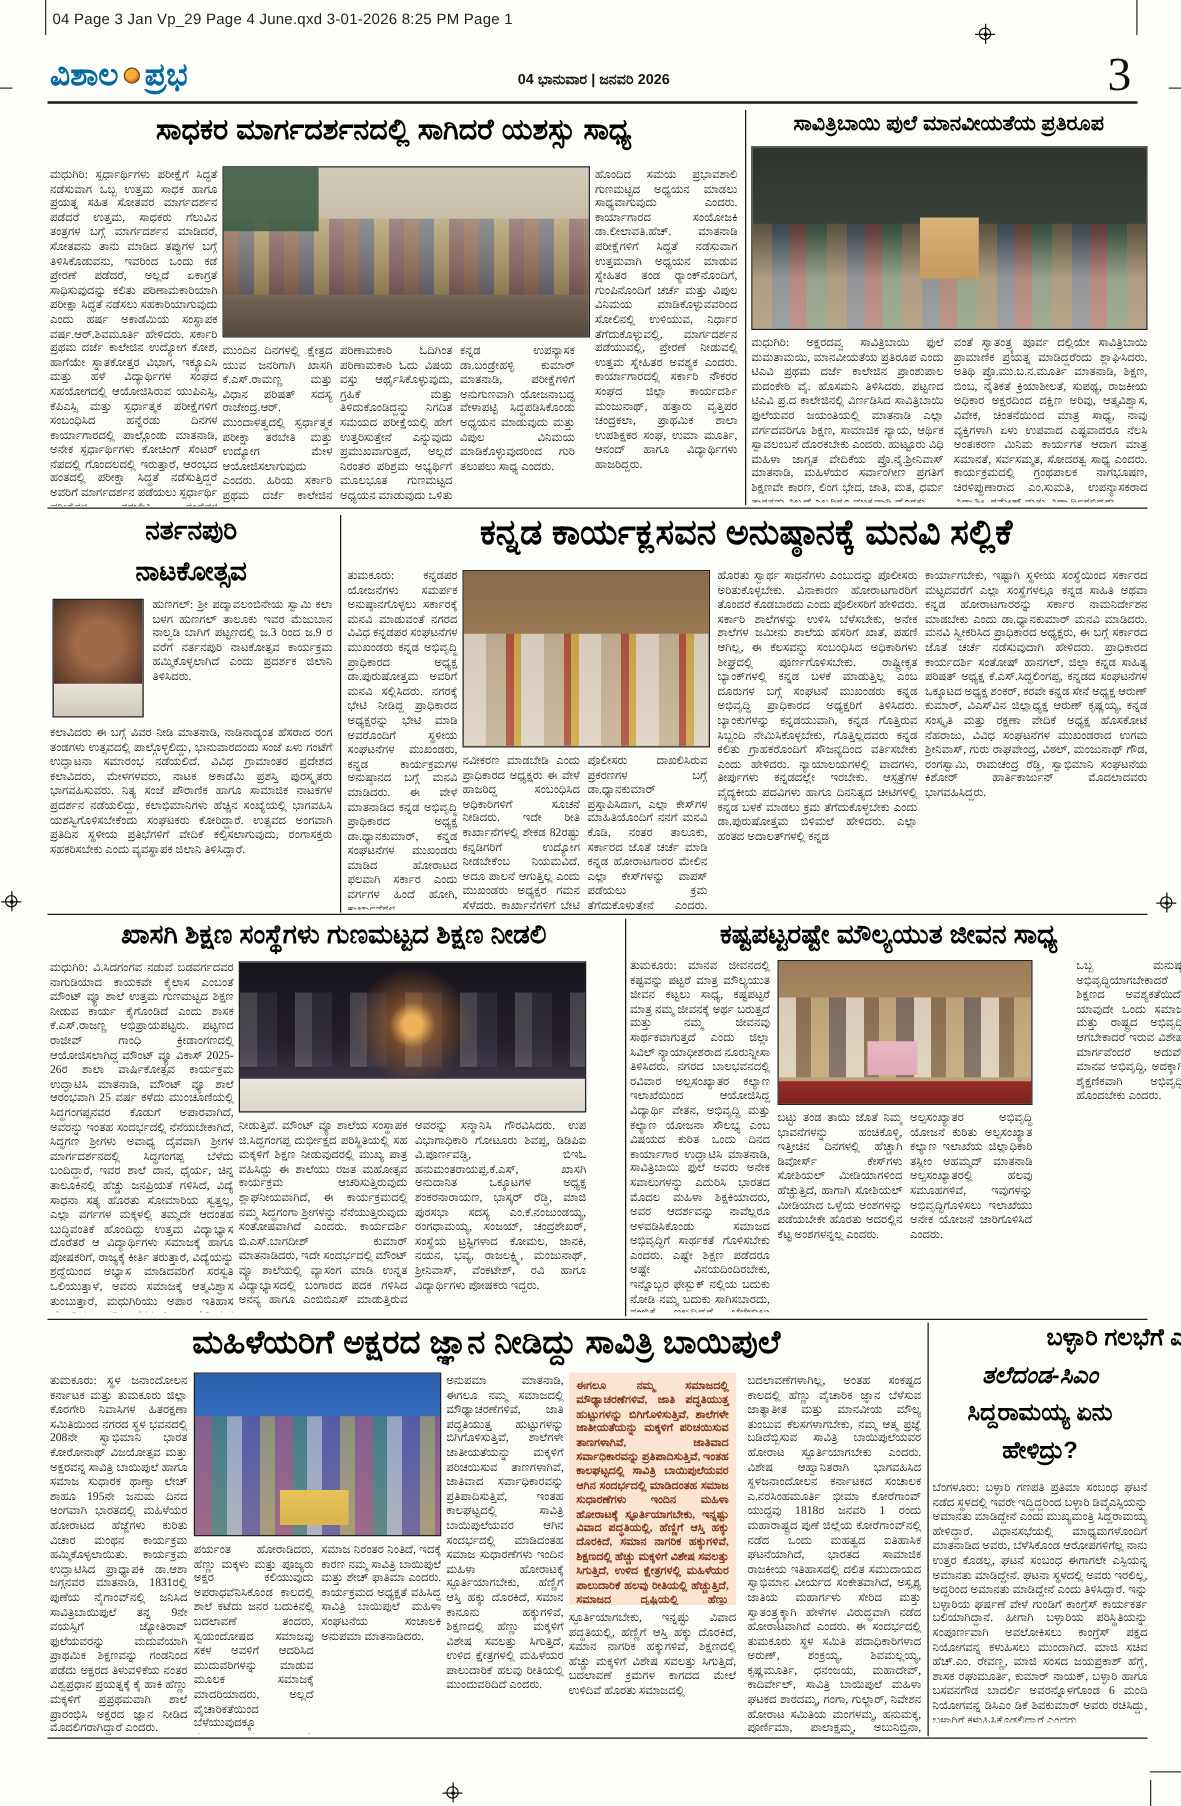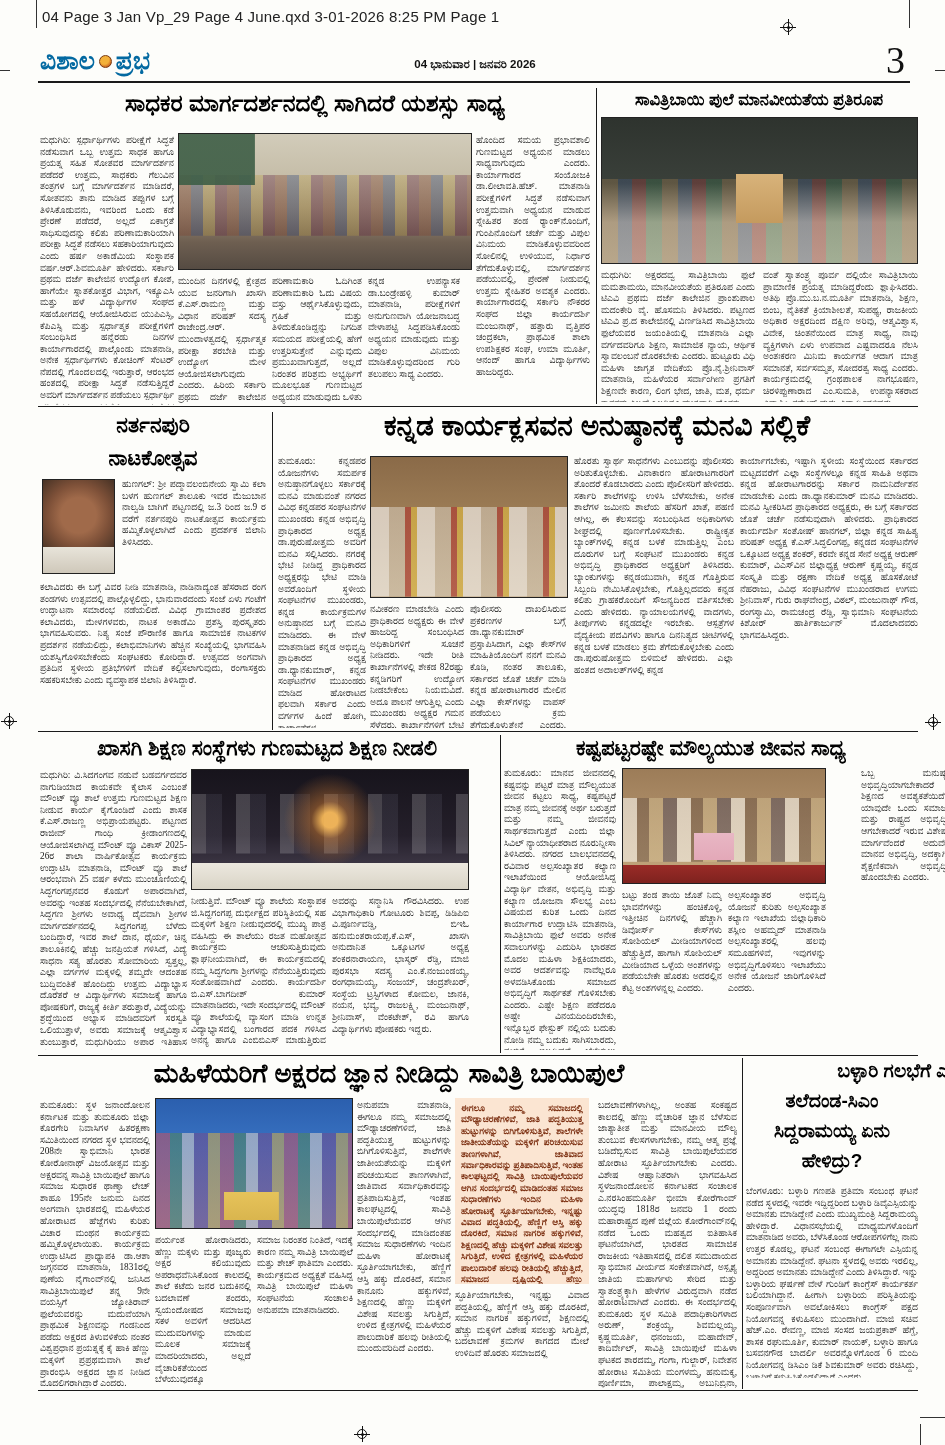--- a/index.html
+++ b/index.html
@@ -41,21 +41,21 @@
     linear-gradient(180deg,#9c7c58 0%,#b0906a 45%,#c4a87e 100%);}
   .phG{background:
     linear-gradient(#e6c35a,#d9b54e) 48% 92%/28% 22% no-repeat,
     repeating-linear-gradient(90deg,rgba(210,80,90,.5) 0 14px,rgba(90,140,70,.45) 14px 26px,rgba(240,220,200,.5) 26px 38px,rgba(130,70,130,.45) 38px 52px,rgba(230,180,60,.5) 52px 64px) 0 100%/100% 74% no-repeat,
     linear-gradient(180deg,#2b5fae 0%,#3a74c4 40%,#6b86b8 100%);}
   
   .pinkbox{position:absolute;background:#fbe5d2;color:#7c3012;font-weight:bold;
            font-family:"Liberation Serif",serif;font-size:8.9px;line-height:11.4px;
            text-align:justify;padding:5px 6px;box-sizing:border-box;overflow:hidden;}
   
-  .slug{position:absolute;left:42px;top:8px;font-size:15px;color:#222;letter-spacing:.2px;}
+  .slug{position:absolute;left:42px;top:8px;font-size:12px;color:#222;letter-spacing:.2px;}
   .mast-title{position:absolute;left:40px;top:46px;font-size:25px;font-weight:bold;color:#0369a1;
               display:flex;align-items:center;gap:4px;}
   .emblem{display:inline-block;width:11px;height:11px;border-radius:50%;
           background:radial-gradient(circle at 40% 35%,#f3b13a 0 45%,#c4571d 80%);border:1px solid #7a3a10;}
   .mast-date{position:absolute;left:330px;top:58px;width:290px;text-align:center;
              font-size:11.5px;font-weight:bold;color:#111;}
   .pageno{position:absolute;left:886px;top:38px;font-size:38px;font-family:"Liberation Serif",serif;color:#111;}
   
   .regmark{position:absolute;width:16px;height:16px;}
   .regmark::before{content:"";position:absolute;left:7.5px;top:0;bottom:0;width:1px;background:#111;}
@@ -167,20 +167,20 @@
     <div class="txt" style="left:257px;top:1235px;width:96px;height:152px;">ಸಮಾಜ ನಿರಂತರ ನಿಂತಿದೆ, ಇದಕ್ಕೆ ಕಾರಣ ನಮ್ಮ ಸಾವಿತ್ರಿ ಬಾಯಿಪುಲೆ ಮತ್ತು ಶೇಚ್ ಫಾತಿಮಾ ಎಂದರು. ಕಾರ್ಯಕ್ರಮದ ಅಧ್ಯಕ್ಷತೆ ವಹಿಸಿದ್ದ ಸಾವಿತ್ರಿ ಬಾಯಿಪುಲೆ ಮಹಿಳಾ ಸಂಘಟನೆಯ ಸಂಚಾಲಕಿ ಅನುಪಮಾ ಮಾತನಾಡಿದರು.</div>
     <div class="txt" style="left:357px;top:1100px;width:94px;height:288px;">ಅನುಪಮಾ ಮಾತನಾಡಿ, ಈಗಲೂ ನಮ್ಮ ಸಮಾಜದಲ್ಲಿ ಮೌಢ್ಯಾಚರಣೆಗಳಿವೆ, ಜಾತಿ ಪದ್ಧತಿಯುತ್ತ ಹುಟ್ಟುಗಳನ್ನು ಬಿಗಿಗೊಳಿಸುತ್ತಿವೆ, ಶಾಲೆಗಳೇ ಜಾತೀಯತೆಯನ್ನು ಮಕ್ಕಳಿಗೆ ಪರಿಚಯಿಸುವ ತಾಣಗಳಾಗಿವೆ, ಜಾತಿವಾದ ಸರ್ವಾಧಿಕಾರವನ್ನು ಪ್ರತಿಪಾದಿಸುತ್ತಿವೆ, ಇಂತಹ ಕಾಲಘಟ್ಟದಲ್ಲಿ ಸಾವಿತ್ರಿ ಬಾಯಿಪುಲೆಯವರ ಆಗಿನ ಸಂದರ್ಭದಲ್ಲಿ ಮಾಡಿದಂತಹ ಸಮಾಜ ಸುಧಾರಣೆಗಳು ಇಂದಿನ ಮಹಿಳಾ ಹೋರಾಟಕ್ಕೆ ಸ್ಫೂರ್ತಿಯಾಗಬೇಕು, ಹೆಣ್ಣಿಗೆ ಆಸ್ತಿ ಹಕ್ಕು ದೊರಕಿದೆ, ಸಮಾನ ಕಾನೂನು ಹಕ್ಕುಗಳಿವೆ, ಶಿಕ್ಷಣದಲ್ಲಿ ಹೆಣ್ಣು ಮಕ್ಕಳಿಗೆ ವಿಶೇಷ ಸವಲತ್ತು ಸಿಗುತ್ತಿದೆ, ಉಳಿದ ಕ್ಷೇತ್ರಗಳಲ್ಲಿ ಮಹಿಳೆಯರ ಪಾಲುದಾರಿಕೆ ಹಲವು ರೀತಿಯಲ್ಲಿ ಮುಂದುವರಿದಿದೆ ಎಂದರು.</div>
     <div class="pinkbox" style="left:455px;top:1098px;width:134px;height:186px;">ಈಗಲೂ ನಮ್ಮ ಸಮಾಜದಲ್ಲಿ ಮೌಢ್ಯಾಚರಣೆಗಳಿವೆ, ಜಾತಿ ಪದ್ಧತಿಯುತ್ತ ಹುಟ್ಟುಗಳನ್ನು ಬಿಗಿಗೊಳಿಸುತ್ತಿವೆ, ಶಾಲೆಗಳೇ ಜಾತೀಯತೆಯನ್ನು ಮಕ್ಕಳಿಗೆ ಪರಿಚಯಿಸುವ ತಾಣಗಳಾಗಿವೆ, ಜಾತಿವಾದ ಸರ್ವಾಧಿಕಾರವನ್ನು ಪ್ರತಿಪಾದಿಸುತ್ತಿವೆ, ಇಂತಹ ಕಾಲಘಟ್ಟದಲ್ಲಿ ಸಾವಿತ್ರಿ ಬಾಯಿಪುಲೆಯವರ ಆಗಿನ ಸಂದರ್ಭದಲ್ಲಿ ಮಾಡಿದಂತಹ ಸಮಾಜ ಸುಧಾರಣೆಗಳು ಇಂದಿನ ಮಹಿಳಾ ಹೋರಾಟಕ್ಕೆ ಸ್ಫೂರ್ತಿಯಾಗಬೇಕು, ಇನ್ನಷ್ಟು ವಿವಾದ ಪದ್ಧತಿಯಲ್ಲಿ, ಹೆಣ್ಣಿಗೆ ಆಸ್ತಿ ಹಕ್ಕು ದೊರಕಿದೆ, ಸಮಾನ ನಾಗರಿಕ ಹಕ್ಕುಗಳಿವೆ, ಶಿಕ್ಷಣದಲ್ಲಿ ಹೆಚ್ಚು ಮಕ್ಕಳಿಗೆ ವಿಶೇಷ ಸವಲತ್ತು ಸಿಗುತ್ತಿದೆ, ಉಳಿದ ಕ್ಷೇತ್ರಗಳಲ್ಲಿ ಮಹಿಳೆಯರ ಪಾಲುದಾರಿಕೆ ಹಲವು ರೀತಿಯಲ್ಲಿ ಹೆಚ್ಚುತ್ತಿದೆ, ಸಮಾಜದ ದೃಷ್ಟಿಯಲ್ಲಿ ಹೆಣ್ಣು ಅಂಬೆಯಾಗದೇ ಹೆಗ್ಗಳಿಕೆಯೇ ಪರಿಗಣಿಸಲ್ಪಡುತ್ತಿದ್ದಾಳೆ.</div>
     <div class="txt" style="left:455px;top:1290px;width:134px;height:98px;">ಸ್ಫೂರ್ತಿಯಾಗಬೇಕು, ಇನ್ನಷ್ಟು ವಿವಾದ ಪದ್ಧತಿಯಲ್ಲಿ, ಹೆಣ್ಣಿಗೆ ಆಸ್ತಿ ಹಕ್ಕು ದೊರಕಿದೆ, ಸಮಾನ ನಾಗರಿಕ ಹಕ್ಕುಗಳಿವೆ, ಶಿಕ್ಷಣದಲ್ಲಿ ಹೆಚ್ಚು ಮಕ್ಕಳಿಗೆ ವಿಶೇಷ ಸವಲತ್ತು ಸಿಗುತ್ತಿದೆ, ಬದಲಾವಣೆ ಕ್ರಮಗಳ ಕಾಗದದ ಮೇಲೆ ಉಳಿದಿವೆ ಹೊರತು ಸಮಾಜದಲ್ಲಿ</div>
     <div class="txt" style="left:598px;top:1100px;width:139px;height:288px;">ಬದಲಾವಣೆಗಳಾಗಿಲ್ಲ, ಅಂತಹ ಸಂಕಷ್ಟದ ಕಾಲದಲ್ಲಿ ಹೆಣ್ಣು ವೈಚಾರಿಕ ಜ್ಞಾನ ಬೆಳೆಸುವ ಜಾತ್ಯಾತೀತ ಮತ್ತು ಮಾನವೀಯ ಮೌಲ್ಯ ತುಂಬುವ ಕೆಲಸಗಳಾಗಬೇಕು, ನಮ್ಮ ಆತ್ಮ ಪ್ರಜ್ಞೆ ಬಡಿದೆಬ್ಬಿಸುವ ಸಾವಿತ್ರಿ ಬಾಯಿಪುಲೆಯವರ ಹೋರಾಟ ಸ್ಫೂರ್ತಿಯಾಗಬೇಕು ಎಂದರು. ವಿಶೇಷ ಆಹ್ವಾನಿತರಾಗಿ ಭಾಗವಹಿಸಿದ ಸ್ಥಳಜನಾಂದೋಲನ ಕರ್ನಾಟಕದ ಸಂಚಾಲಕ ಎ.ನರಸಿಂಹಮೂರ್ತಿ ಭೀಮಾ ಕೋರೆಗಾಂವ್ ಯುದ್ಧವು 1818ರ ಜನವರಿ 1 ರಂದು ಮಹಾರಾಷ್ಟ್ರದ ಪುಣೆ ಜಿಲ್ಲೆಯ ಕೋರೆಗಾಂವ್‌ನಲ್ಲಿ ನಡೆದ ಒಂದು ಮಹತ್ವದ ಐತಿಹಾಸಿಕ ಘಟನೆಯಾಗಿದೆ, ಭಾರತದ ಸಾಮಾಜಿಕ ರಾಜಕೀಯ ಇತಿಹಾಸದಲ್ಲಿ ದಲಿತ ಸಮುದಾಯದ ಸ್ವಾಭಿಮಾನ ವೀರ್ಯದ ಸಂಕೇತವಾಗಿದೆ, ಅಸ್ಪೃಶ್ಯ ಜಾತಿಯ ಮಹಾರ್ಗಳು ಸೇರಿದ ಮತ್ತು ಸ್ವಾತಂತ್ರ್ಯಕ್ಕಾಗಿ ಹೇಳೆಗಳ ವಿರುದ್ಧವಾಗಿ ನಡೆದ ಹೋರಾಟವಾಗಿದೆ ಎಂದರು. ಈ ಸಂದರ್ಭದಲ್ಲಿ ತುಮಕೂರು ಸ್ಥಳ ಸಮಿತಿ ಪದಾಧಿಕಾರಿಗಳಾದ ಅರುಣ್, ಶಂಕ್ರಯ್ಯ, ಶಿವಮಲ್ಲಯ್ಯ, ಕೃಷ್ಣಮೂರ್ತಿ, ಧನಂಜಯ, ಮಹಾದೇವ್, ಕಾದಿರ್ವೇಲ್, ಸಾವಿತ್ರಿ ಬಾಯಿಪುಲೆ ಮಹಿಳಾ ಘಟಕದ ಶಾರದಮ್ಮ, ಗಂಗಾ, ಗುಲ್ಜಾರ್, ನಿವೇಶನ ಹೋರಾಟ ಸಮಿತಿಯ ಮಂಗಳಮ್ಮ, ಹನುಮಕ್ಕ, ಪೂರ್ಣಿಮಾ, ಪಾಲಾಕ್ಷಮ್ಮ, ಅಬುನಿಬ್ರಿನಾ, ಜಯಮ್ಮ ಮುಂತಾದವರು ಪಾಲ್ಗೊಂಡಿದ್ದರು.</div>
   </div>
   <div class="rv" style="left:742px;top:1058px;height:331px;"></div>
 
   <div>
     <div class="hl" style="left:788px;top:1060px;width:172px;font-size:19px;text-align:right;">ಬಳ್ಳಾರಿ ಗಲಭೆಗೆ ಎಸ್ಪಿ</div>
-    <div class="hl" style="left:746px;top:1090px;width:172px;font-size:19px;">ತಲೆದಂಡ-ಸಿಎಂ</div>
+    <div class="hl" style="left:746px;top:1090px;width:172px;font-size:19px;font-style:italic;">ತಲೆದಂಡ-ಸಿಎಂ</div>
     <div class="hl" style="left:746px;top:1120px;width:172px;font-size:19px;">ಸಿದ್ದರಾಮಯ್ಯ ಏನು</div>
     <div class="hl" style="left:746px;top:1150px;width:172px;font-size:19px;">ಹೇಳಿದ್ರು?</div>
     <div class="txt" style="left:746px;top:1186px;width:172px;height:192px;">ಬೆಂಗಳೂರು: ಬಳ್ಳಾರಿ ಗಣಪತಿ ಪ್ರತಿಮಾ ಸಂಬಂಧ ಘಟನೆ ನಡೆದ ಸ್ಥಳದಲ್ಲಿ ಇವರೇ ಇದ್ದಿದ್ದರಿಂದ ಬಳ್ಳಾರಿ ಡಿವೈಎಸ್ಪಿಯನ್ನು ಅಮಾನತು ಮಾಡಿದ್ದೇನೆ ಎಂದು ಮುಖ್ಯಮಂತ್ರಿ ಸಿದ್ದರಾಮಯ್ಯ ಹೇಳಿದ್ದಾರೆ. ವಿಧಾನಸಭೆಯಲ್ಲಿ ಮಾಧ್ಯಮಗಳೊಂದಿಗೆ ಮಾತನಾಡಿದ ಅವರು, ಬೆಳೆಸಿಕೊಂಡ ಆರೋಪಗಳಿಗೆಲ್ಲ ನಾನು ಉತ್ತರ ಕೊಡಲ್ಲ, ಘಟನೆ ಸಂಬಂಧ ಈಗಾಗಲೇ ಎಸ್ಪಿಯನ್ನ ಅಮಾನತು ಮಾಡಿದ್ದೇನೆ. ಘಟನಾ ಸ್ಥಳದಲ್ಲಿ ಅವರು ಇರಲಿಲ್ಲ, ಅದ್ದರಿಂದ ಅಮಾನತು ಮಾಡಿದ್ದೇನೆ ಎಂದು ತಿಳಿಸಿದ್ದಾರೆ. ಇನ್ನು ಬಳ್ಳಾರಿಯ ಘರ್ಷಣೆ ವೇಳೆ ಗುಂಡಿಗೆ ಕಾಂಗ್ರೆಸ್ ಕಾರ್ಯಕರ್ತ ಬಲಿಯಾಗಿದ್ದಾನೆ. ಹೀಗಾಗಿ ಬಳ್ಳಾರಿಯ ಪರಿಸ್ಥಿತಿಯನ್ನು ಸಂಪೂರ್ಣವಾಗಿ ಅವಲೋಕಿಸಲು ಕಾಂಗ್ರೆಸ್ ಪಕ್ಷದ ನಿಯೋಗವನ್ನ ಕಳುಹಿಸಲು ಮುಂದಾಗಿದೆ. ಮಾಜಿ ಸಚಿವ ಹೆಚ್.ಎಂ. ರೇವಣ್ಣ, ಮಾಜಿ ಸಂಸದ ಜಯಪ್ರಕಾಶ್ ಹೆಗ್ಡೆ, ಶಾಸಕ ರಘುಮೂರ್ತಿ, ಕುಮಾರ್ ನಾಯಕ್, ಬಳ್ಳಾರಿ ಹಾಗೂ ಬಸವನಗೌಡ ಬಾದರ್ಲಿ ಅವರನ್ನೊಳಗೊಂಡ 6 ಮಂದಿ ನಿಯೋಗವನ್ನ ಡಿಸಿಎಂ ಡಿಕೆ ಶಿವಕುಮಾರ್ ಅವರು ರಚಿಸಿದ್ದು, ಬಳ್ಳಾರಿಗೆ ಕಳುಹಿಸಿಕೊಡಲಿದ್ದಾರೆ ಎಂದರು.</div>
   </div>
   <div class="rh" style="left:38px;top:1390px;width:880px;"></div>
 
 </div>
 
 </body></html>

